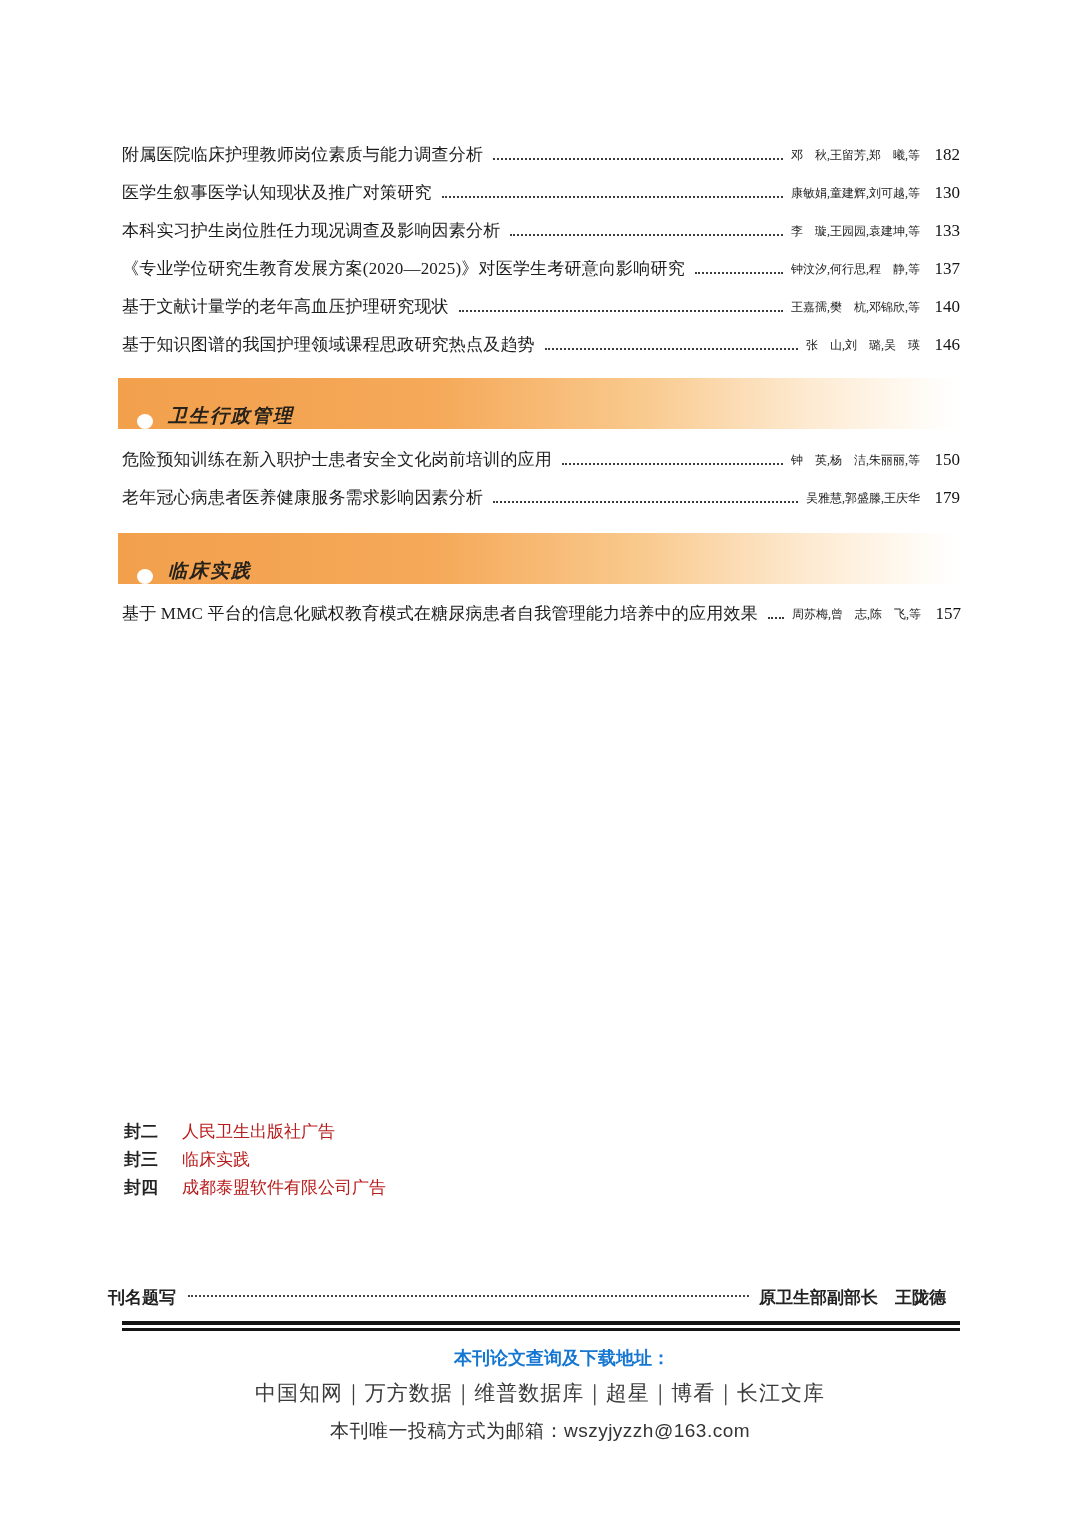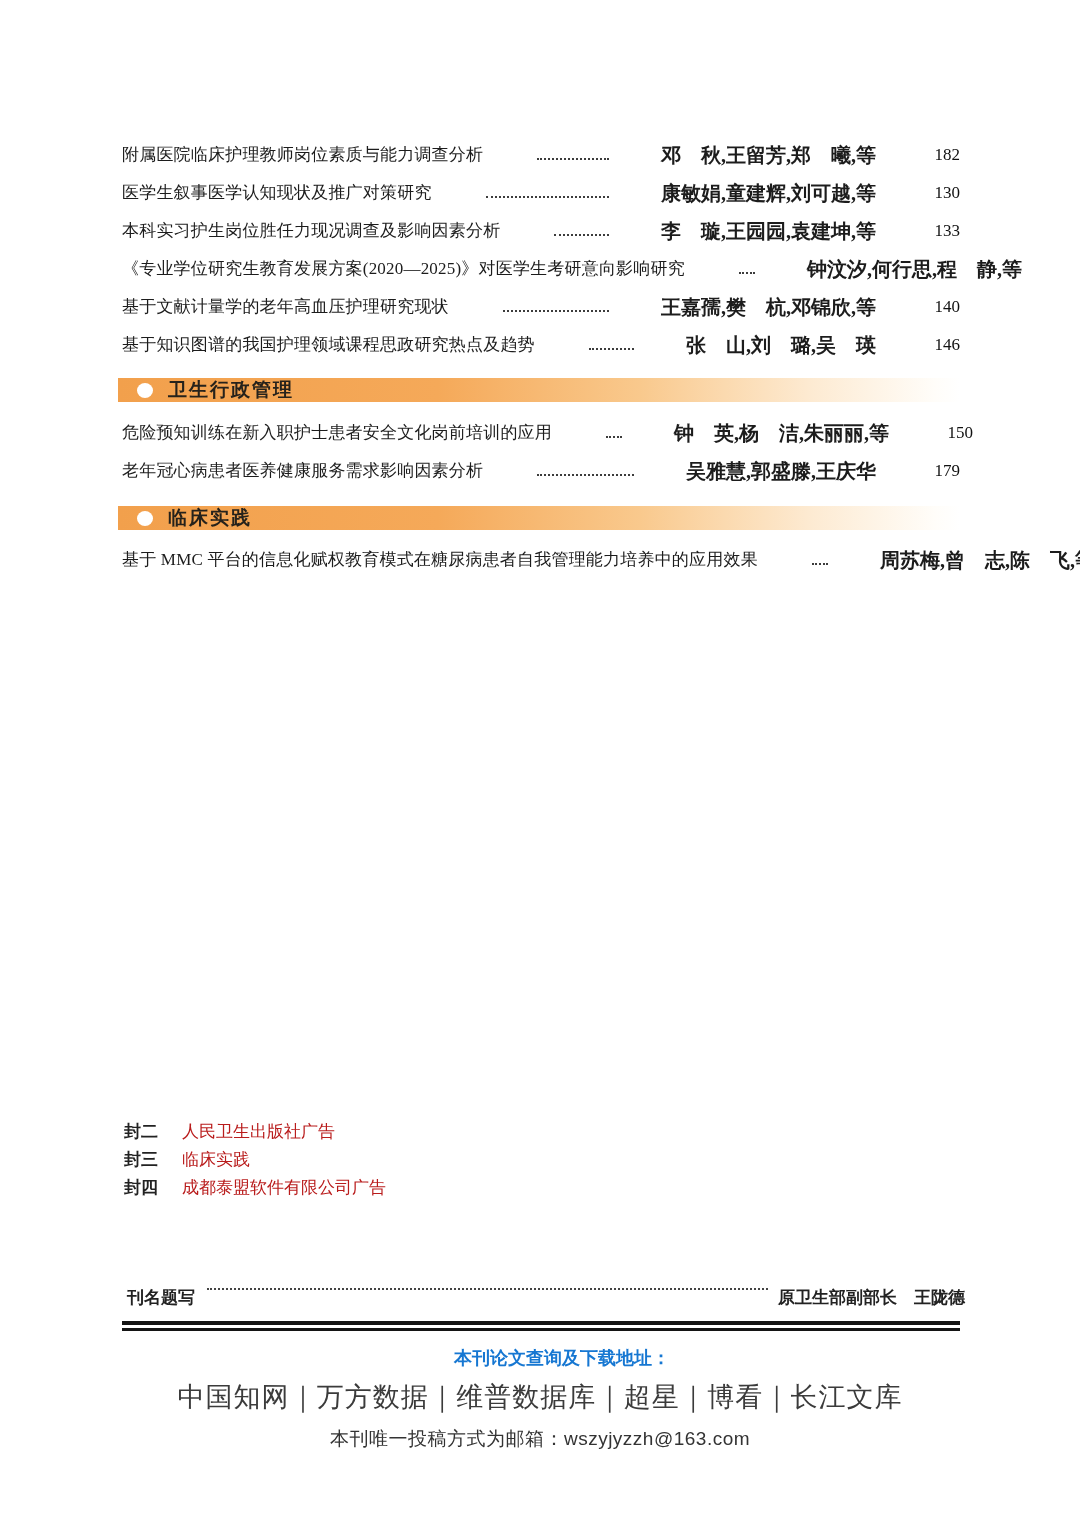--- a/index.html
+++ b/index.html
@@ -7,36 +7,37 @@
     width: 1080px; height: 1514px; position: relative; overflow: hidden;
     font-family: "Liberation Serif", "DejaVu Serif", serif;
     color: #1c1c1c;
   }
 
   
   .toc { position: absolute; left: 122px; top: 144px; width: 838px; }
   .toc-row {
     display: flex; align-items: flex-end;
     height: 22px; line-height: 22px; margin-bottom: 16px;
-    font-size: 17px; white-space: nowrap; gap: 44px;
+    font-size: 17px; white-space: nowrap;
   }
   .toc-title { flex: 0 0 auto; letter-spacing: 0.2px; }
   .leader {
     flex: 1 1 auto; min-width: 16px; height: 0;
     border-bottom: 2px dotted #3c3c3c;
     margin: 0 8px 6px 10px;
   }
-  .toc-authors { flex: 0 0 auto; font-size: 20px; font-weight: bold; }
+  .toc-authors { flex: 0 0 auto; font-size: 12px; }
   .toc-page { flex: 0 0 auto; width: 34px; margin-left: 6px; text-align: right; font-size: 17px; color: #111; }
 
   
   .section-band {
-    height: 24px; width: 842px; margin-left: -4px;
-    display: flex; align-items: center;
+    height: 51px; width: 842px; margin-left: -4px;
+    display: flex; align-items: flex-end;
     background: linear-gradient(90deg, #f2a04c 0%, #f5a959 38%, #f9c98d 62%, #fdead1 82%, #fffdf9 97%, #ffffff 100%);
+    font-style: italic;
   }
   .band-1 { margin-top: 22px; margin-bottom: 20px; }
   .band-2 { margin-top: 24px; margin-bottom: 19px; }
   .band-bullet {
     width: 16px; height: 15px; border-radius: 50%;
     background: #ffffff; margin: 0 15px 0 19px; flex: 0 0 auto;
   }
   .band-title {
     font-size: 19px; font-weight: bold; letter-spacing: 2px; color: #26221b;
   }
@@ -45,39 +46,39 @@
   .covers { position: absolute; left: 124px; top: 1118px; font-size: 17px; }
   .cover-row { display: flex; line-height: 28px; }
   .cover-label {
     font-family: "Liberation Sans", sans-serif; font-weight: bold;
     width: 58px; flex: 0 0 auto; color: #222;
   }
   .cover-text { color: #b91c1c; }
 
   
   .inscription {
-    position: absolute; left: 127px; top: 1288px; width: 838px;
-    display: flex; align-items: flex-start;
+    position: absolute; left: 108px; top: 1288px; width: 838px;
+    display: flex; align-items: center;
     font-family: "Liberation Sans", sans-serif; font-weight: bold;
     font-size: 17px; line-height: 20px; color: #222; white-space: nowrap;
   }
   .inscription .leader { margin: 0 10px 5px 12px; border-bottom-color: #444; }
 
   
   .rules { position: absolute; left: 122px; top: 1321px; width: 838px; }
   .rule-a { border-top: 4px solid #141414; }
   .rule-b { border-top: 3px solid #141414; margin-top: 3px; }
 
   
   .footer {
     position: absolute; left: 0; top: 1346px; width: 1080px;
     text-align: center; font-family: "Liberation Sans", sans-serif;
   }
   .footer-heading { font-size: 18px; font-weight: bold; color: #1677d2; margin-bottom: 9px; padding-left: 44px; }
-  .footer-dbs { font-size: 27px; color: #3b3b3b; letter-spacing: 1px; margin-bottom: 11px; }
+  .footer-dbs { font-size: 21px; color: #3b3b3b; letter-spacing: 1px; margin-bottom: 11px; }
   .footer-email { font-size: 19px; color: #333333; letter-spacing: 0.5px; }
 </style>
 </head>
 <body>
 
 <div class="toc">
 
   <div class="toc-row">
     <span class="toc-title">附属医院临床护理教师岗位素质与能力调查分析</span>
     <span class="leader"></span>

